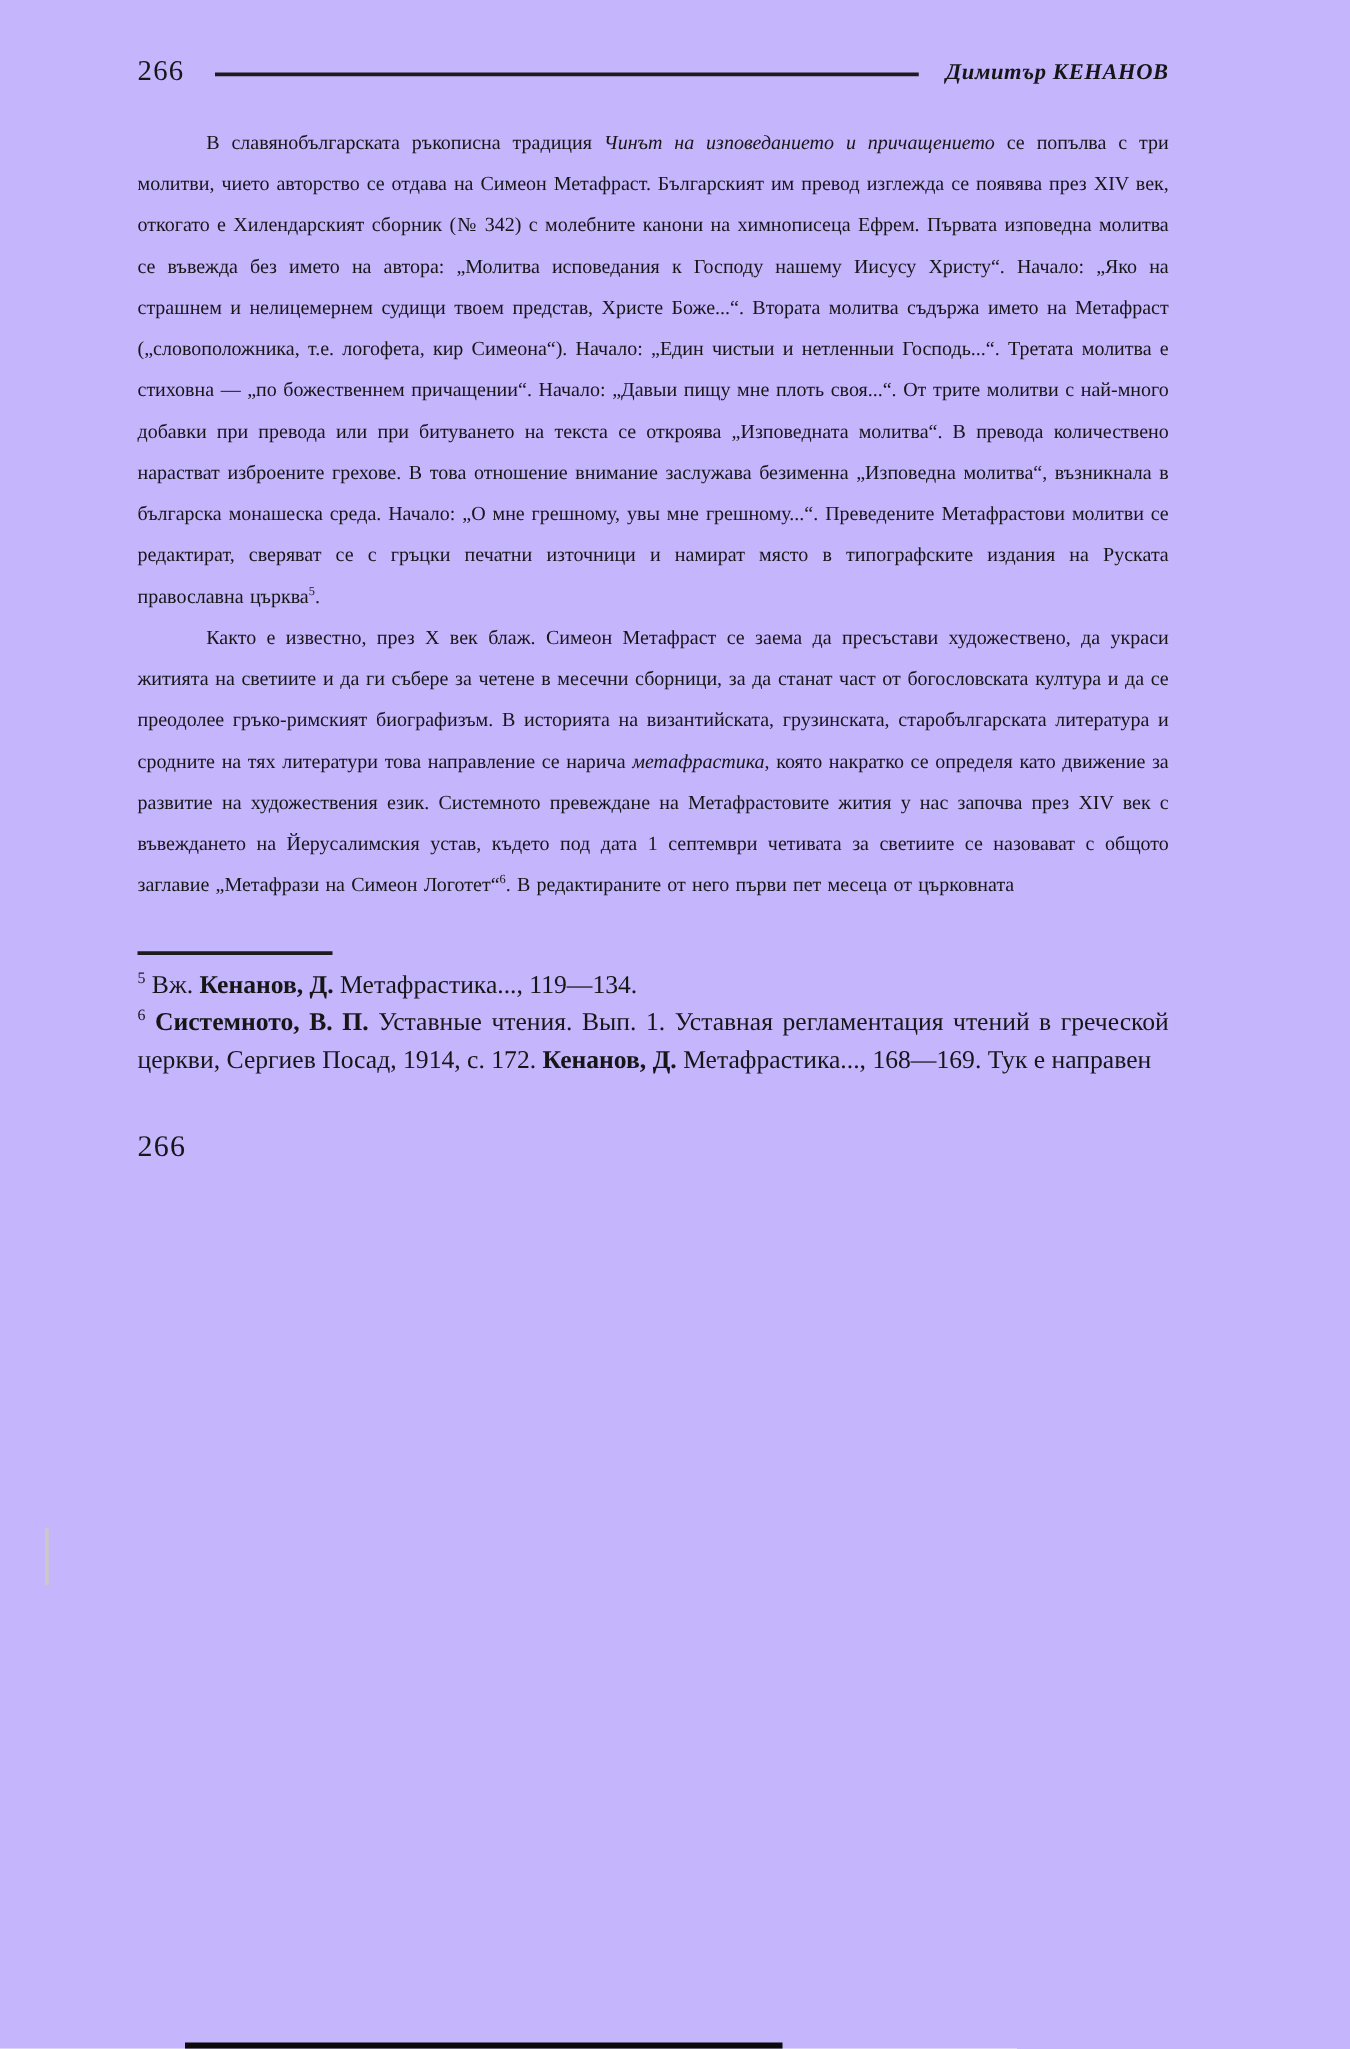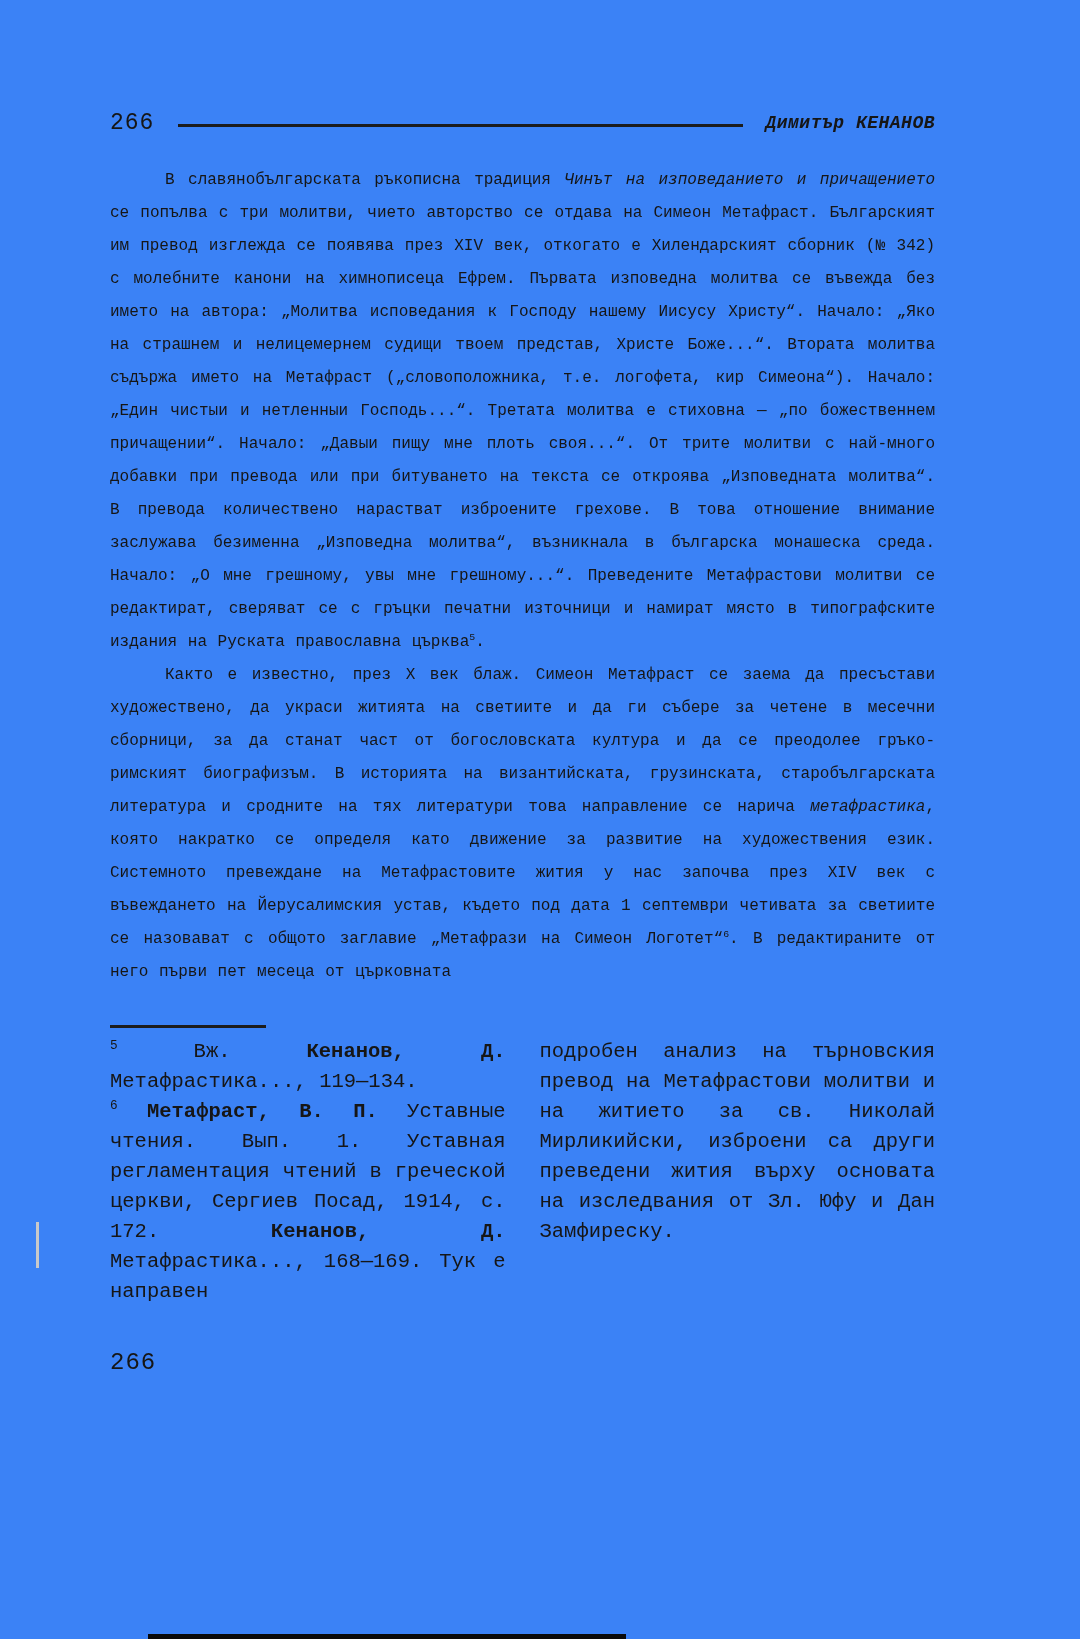--- a/index.html
+++ b/index.html
@@ -8,23 +8,22 @@
     width: 1080px;
     height: 1639px;
     position: relative;
     font-family: "Liberation Serif", serif;
     color: #161616;
     overflow: hidden;
   }
   .page {
     position: absolute;
     inset: 0;
-    padding: 110px 145px 0 110px;
-    background: #3b82f6;
-    font-family: Liberation Mono, monospace;
+    padding: 44px 145px 0 110px;
+    background: #c4b5fd;
   }
   
   .page-header {
     display: flex;
     align-items: center;
     margin-bottom: 28px;
   }
   .header-pagenum {
     font-size: 23px;
     letter-spacing: 1px;
@@ -110,24 +109,21 @@
 
   <main class="body-text">
     <p class="para"><span>В славянобългарската ръкописна традиция </span><span class="italic">Чинът на изповеданието и причащението</span><span> се попълва с три молитви, чието авторство се отдава на Симеон Метафраст. Българският им превод изглежда се появява през XIV век, откогато е Хилендарският сборник (№ 342) с молебните канони на химнописеца Ефрем. Първата изповедна молитва се въвежда без името на автора: „Молитва исповедания к Господу нашему Иисусу Христу“. Начало: „Яко на страшнем и нелицемернем судищи твоем представ, Христе Боже...“. Втората молитва съдържа името на Метафраст („словоположника, т.е. логофета, кир Симеона“). Начало: „Един чистыи и нетленныи Господь...“. Третата молитва е стиховна — „по божественнем причащении“. Начало: „Давыи пищу мне плоть своя...“. От трите молитви с най-много добавки при превода или при битуването на текста се откроява „Изповедната молитва“. В превода количествено нарастват изброените грехове. В това отношение внимание заслужава безименна „Изповедна молитва“, възникнала в българска монашеска среда. Начало: „О мне грешному, увы мне грешному...“. Преведените Метафрастови молитви се редактират, сверяват се с гръцки печатни източници и намират място в типографските издания на Руската православна църква</span><span class="sup">5</span><span>.</span></p>
     <p class="para"><span>Както е известно, през X век блаж. Симеон Метафраст се заема да пресъстави художествено, да украси житията на светиите и да ги събере за четене в месечни сборници, за да станат част от богословската култура и да се преодолее гръко-римският биографизъм. В историята на византийската, грузинската, старобългарската литература и сродните на тях литератури това направление се нарича </span><span class="italic">метафрастика</span><span>, която накратко се определя като движение за развитие на художествения език. Системното превеждане на Метафрастовите жития у нас започва през XIV век с въвеждането на Йерусалимския устав, където под дата 1 септември четивата за светиите се назовават с общото заглавие „Метафрази на Симеон Логотет“</span><span class="sup">6</span><span>. В редактираните от него първи пет месеца от църковната</span></p>
   </main>
 
   <section class="footnotes">
     <div class="fn-col fn-left">
       <div class="fn-rule"></div>
       <p class="fn"><span class="sup">5</span><span> Вж. </span><span class="bold">Кенанов, Д.</span><span> Метафрастика..., 119—134.</span></p>
-      <p class="fn"><span class="sup">6</span><span> </span><span class="bold">Метафраст, В. П.</span><span> Уставные чтения. Вып. 1. Уставная регламентация чтений в греческой церкви, Сергиев Посад, 1914, с. 172. </span><span class="bold">Кенанов, Д.</span><span> Метафрастика..., 168—169. Тук е направен</span></p>
-    </div>
-    <div class="fn-col fn-right">
-      <p class="fn"><span>подробен анализ на търновския превод на Метафрастови молитви и на житието за св. Николай Мирликийски, изброени са други преведени жития върху основата на изследвания от Зл. Юфу и Дан Замфиреску.</span></p>
+      <p class="fn"><span class="sup">6</span><span> </span><span class="bold">Системното, В. П.</span><span> Уставные чтения. Вып. 1. Уставная регламентация чтений в греческой церкви, Сергиев Посад, 1914, с. 172. </span><span class="bold">Кенанов, Д.</span><span> Метафрастика..., 168—169. Тук е направен</span></p>
     </div>
   </section>
 
   <footer class="page-footer">
     <span class="footer-pagenum">266</span>
   </footer>
 
 </div>
 
 <div class="artifact-left-mark"></div>

